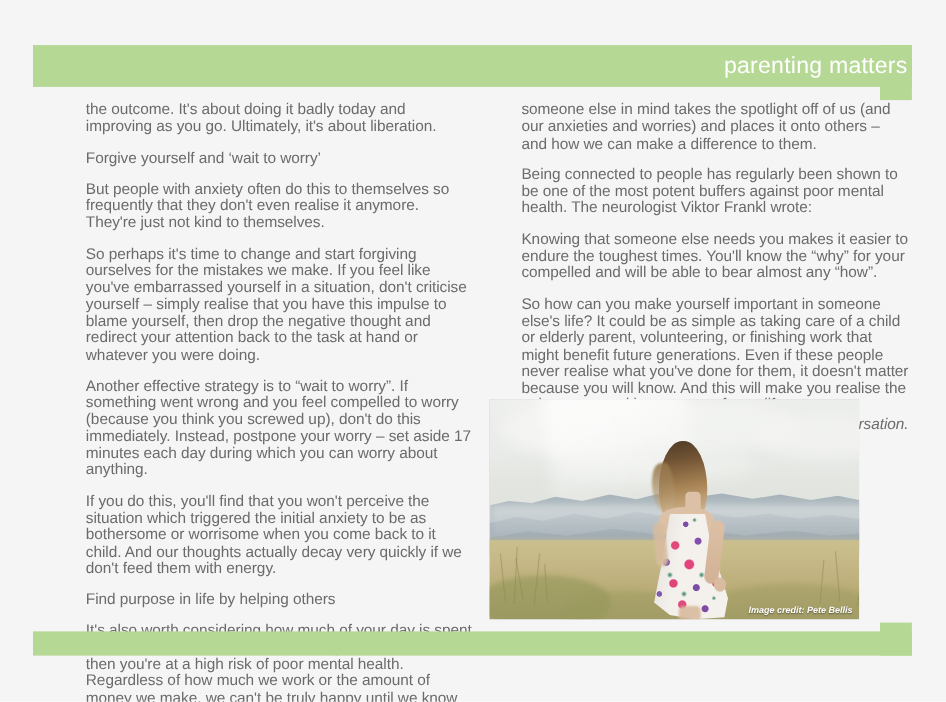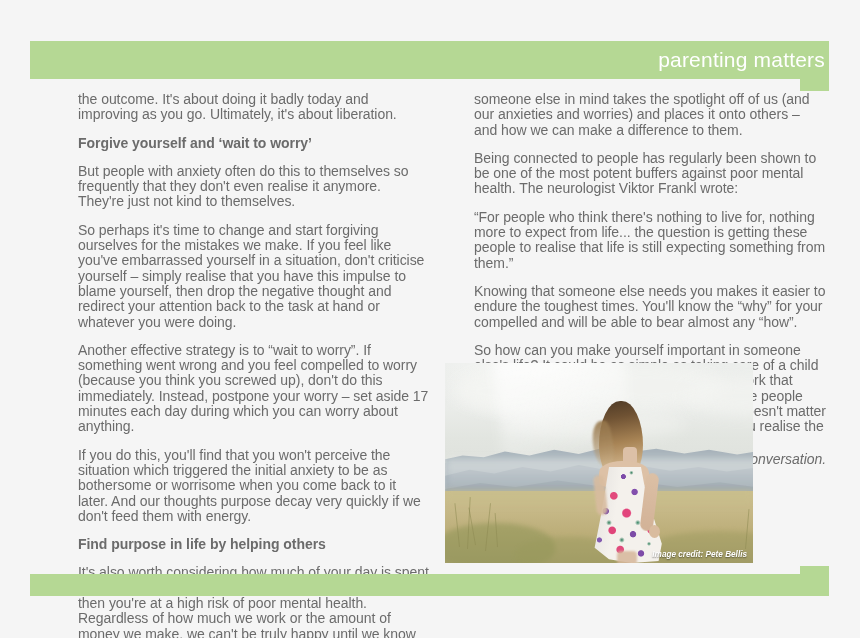--- a/index.html
+++ b/index.html
@@ -81,41 +81,41 @@
     line-height: 15.3px;
     color: #6b6b6b;
     letter-spacing: -0.05px;
   }
   .col p.tight { margin-bottom: 0; }
 
   .subhead {
     margin: 0;
     font-size: 11.6px;
     line-height: 15.3px;
-    font-weight: bold;
+    font-weight: normal;
     color: #3a3a3a;
     letter-spacing: -0.05px;
   }
 
   .credit-line {
     margin: 0;
     text-align: right;
     font-style: italic;
     font-size: 8.3px;
     line-height: 11px;
     color: #6b6b6b;
     padding-top: 2px;
   }
 
   
   .photo-wrap {
     position: absolute;
     left: 445px;
     top: 363px;
-    width: 308px;
+    width: 336px;
     height: 200px;
     overflow: hidden;
     background: #cfd4d2;
   }
   .photo {
     position: absolute;
     inset: 0;
   }
 
   
@@ -352,31 +352,30 @@
   <div class="header-title">parenting matters</div>
 
   <div class="col col-left">
 
     <p>the outcome. It's about doing it badly today and improving as you go. Ultimately, it's about liberation.</p>
 
     <p class="subhead">Forgive yourself and ‘wait to worry’</p>
     <p>But people with anxiety often do this to themselves so frequently that they don't even realise it anymore. They're just not kind to themselves.</p>
     <p>So perhaps it's time to change and start forgiving ourselves for the mistakes we make. If you feel like you've embarrassed yourself in a situation, don't criticise yourself – simply realise that you have this impulse to blame yourself, then drop the negative thought and redirect your attention back to the task at hand or whatever you were doing.</p>
     <p>Another effective strategy is to “wait to worry”. If something went wrong and you feel compelled to worry (because you think you screwed up), don't do this immediately. Instead, postpone your worry – set aside 17 minutes each day during which you can worry about anything.</p>
-    <p>If you do this, you'll find that you won't perceive the situation which triggered the initial anxiety to be as bothersome or worrisome when you come back to it later. And our thoughts purpose decay very quickly if we don't feed them with energy.</p>
+    <p>If you do this, you'll find that you won't perceive the situation which triggered the initial anxiety to be as bothersome or worrisome when you come back to it child. And our thoughts actually decay very quickly if we don't feed them with energy.</p>
 
     <p class="subhead">Find purpose in life by helping others</p>
     <p>It's also worth considering how much of your day is spent with someone else in mind? If it's very little or none at all, then you're at a high risk of poor mental health. Regardless of how much we work or the amount of money we make, we can't be truly happy until we know that someone else needs us and depends on our productivity or love.</p>
 
   </div>
 
   <div class="col col-right">
     <p>someone else in mind takes the spotlight off of us (and our anxieties and worries) and places it onto others – and how we can make a difference to them.</p>
     <p>Being connected to people has regularly been shown to be one of the most potent buffers against poor mental health. The neurologist Viktor Frankl wrote:</p>
-    <p>“For people who think there's nothing to live for, nothing more to expect from life... the question is getting these people to realise that life is still expecting something from them.”</p>
     <p>Knowing that someone else needs you makes it easier to endure the toughest times. You'll know the “why” for your compelled and will be able to bear almost any “how”.</p>
     <p class="tight">So how can you make yourself important in someone else's life? It could be as simple as taking care of a child or elderly parent, volunteering, or finishing work that might benefit future generations. Even if these people never realise what you've done for them, it doesn't matter because you will know. And this will make you realise the uniqueness and importance of your life.</p>
     <p class="credit-line">The feature was first published in The Conversation.</p>
   </div>
 
   <div class="photo-wrap">
     <div class="photo">
 
       <div class="sky">
         <div class="cloud c1"></div>

